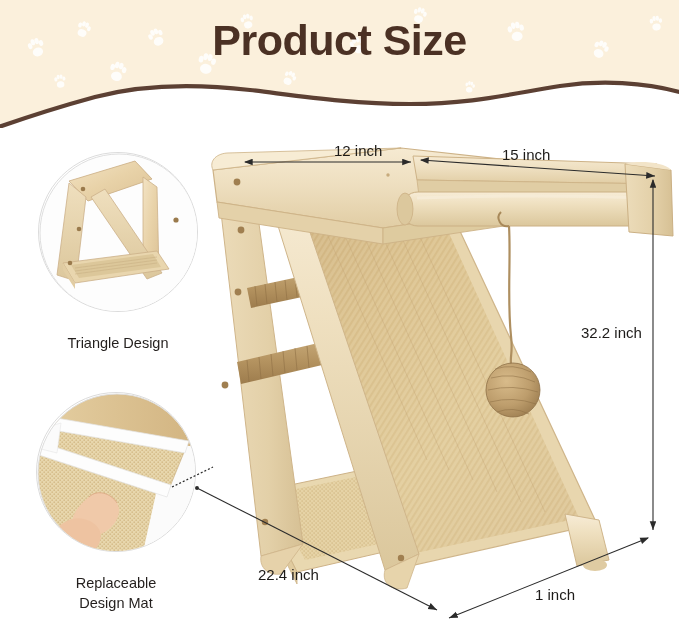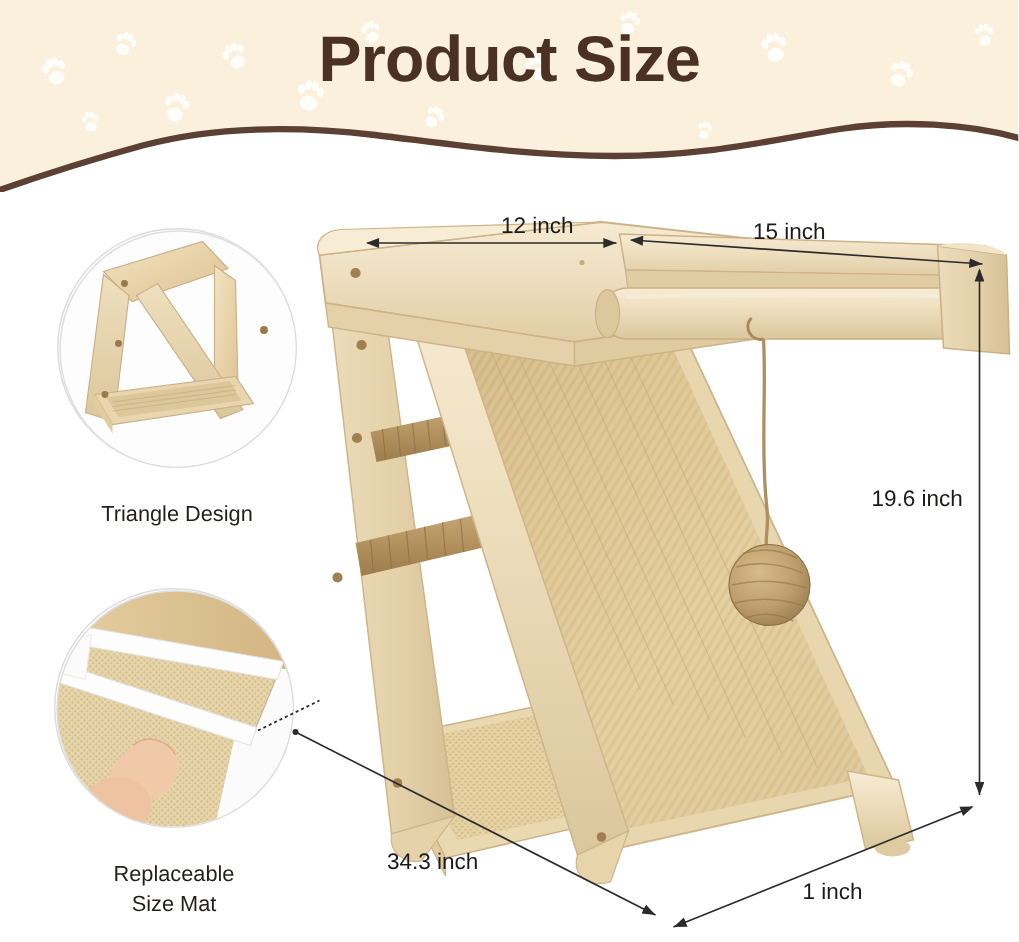--- a/index.html
+++ b/index.html
@@ -221,21 +221,21 @@
           <path d="M52,104 C60,96 74,100 80,110 C86,120 78,134 66,140
                    C54,146 40,142 36,132 C33,122 44,110 52,104 Z" fill="#f0c9a9"></path>
           <path d="M30,128 C40,122 56,126 62,136 C68,148 58,162 42,164
                    C26,166 16,154 18,144 C20,134 22,132 30,128 Z" fill="#eec3a1"></path>
           <path d="M52,104 C60,96 74,100 80,110" fill="none" stroke="#dba985" stroke-width="0.9"></path>
         </g>
         <circle cx="80" cy="80" r="79" fill="none" stroke="#dedede" stroke-width="1"></circle>
       </svg>
     </div>
     <div class="callout-label">Replaceable
-Size Mat</div>
+Design Mat</div>
   </div>
 
   <div id="product-figure">
     <svg width="474" height="480" viewBox="0 0 474 480">
       <defs>
         <linearGradient id="woodTop" x1="0" y1="0" x2="0" y2="1">
           <stop offset="0%" stop-color="#f6ead2"></stop>
           <stop offset="45%" stop-color="#eedfc0"></stop>
           <stop offset="100%" stop-color="#e1cda4"></stop>
         </linearGradient>
@@ -406,17 +406,17 @@
 
     <line x1="197" y1="488" x2="437" y2="610" stroke="#2b2b2b" stroke-width="1.1" marker-start="url(#dotm)" marker-end="url(#ah)"></line>
 
     <line x1="648" y1="538" x2="449" y2="618" stroke="#2b2b2b" stroke-width="1.1" marker-start="url(#ahs)" marker-end="url(#ah)"></line>
 
     <line x1="172" y1="487" x2="213" y2="467" stroke="#2b2b2b" stroke-width="1.2" stroke-dasharray="2 2"></line>
   </svg>
 
   <div class="dim-label" id="dim-12">12 inch</div>
   <div class="dim-label" id="dim-15">15 inch</div>
-  <div class="dim-label" id="dim-196">19.6 inch</div>
-  <div class="dim-label" id="dim-185">34.3 inch</div>
+  <div class="dim-label" id="dim-196">32.2 inch</div>
+  <div class="dim-label" id="dim-185">22.4 inch</div>
   <div class="dim-label" id="dim-11">1 inch</div>
 
 </div>
 
 </body></html>

